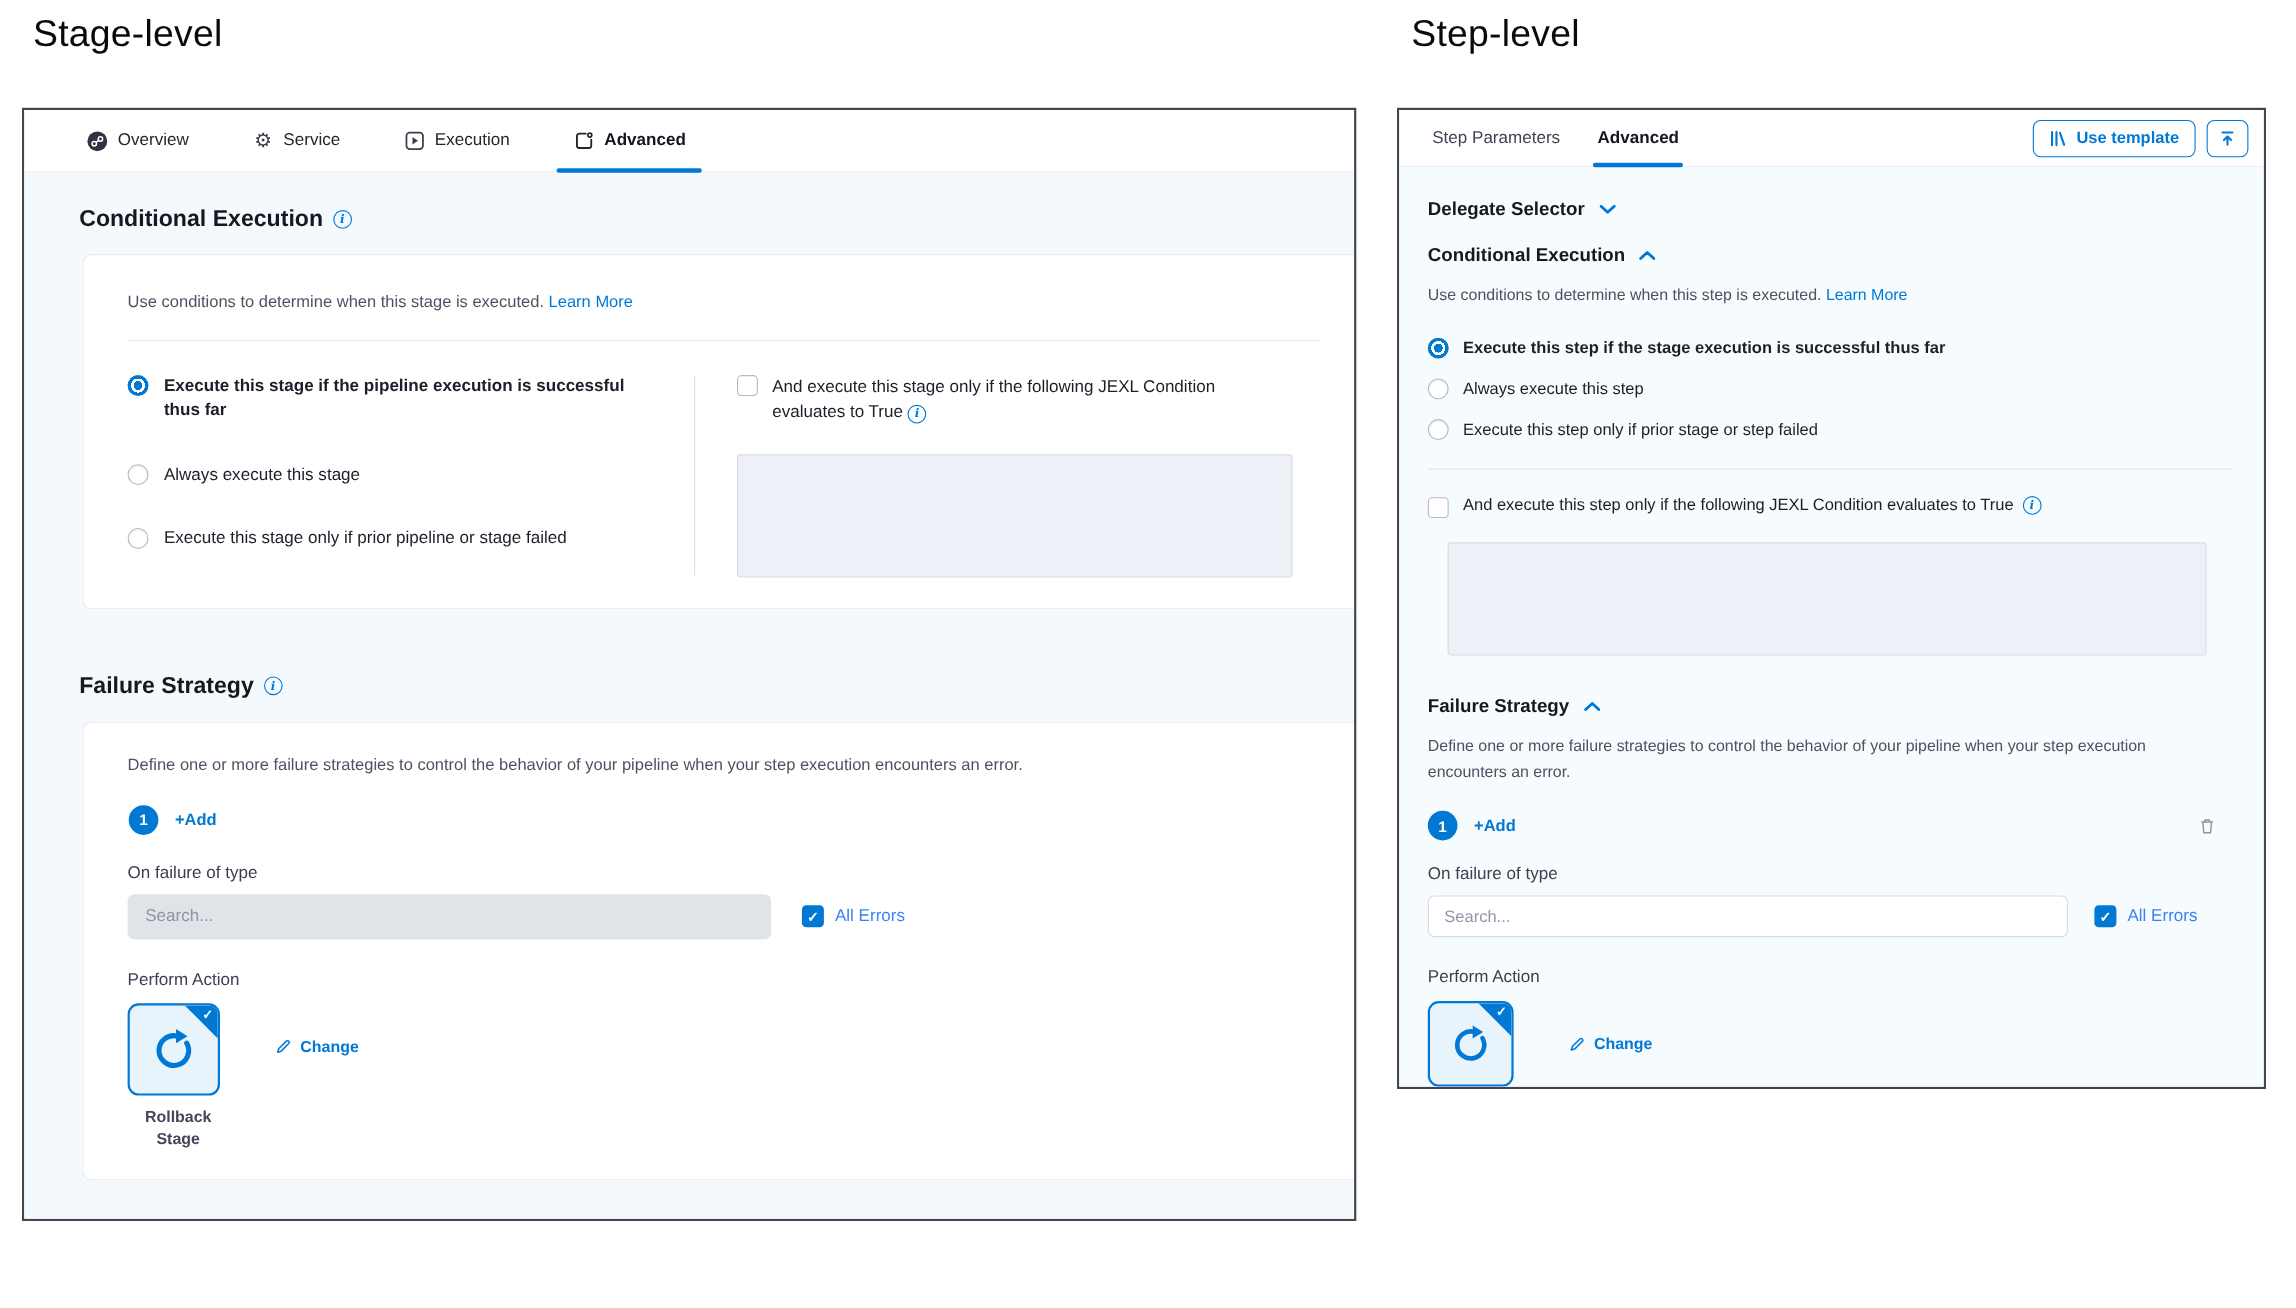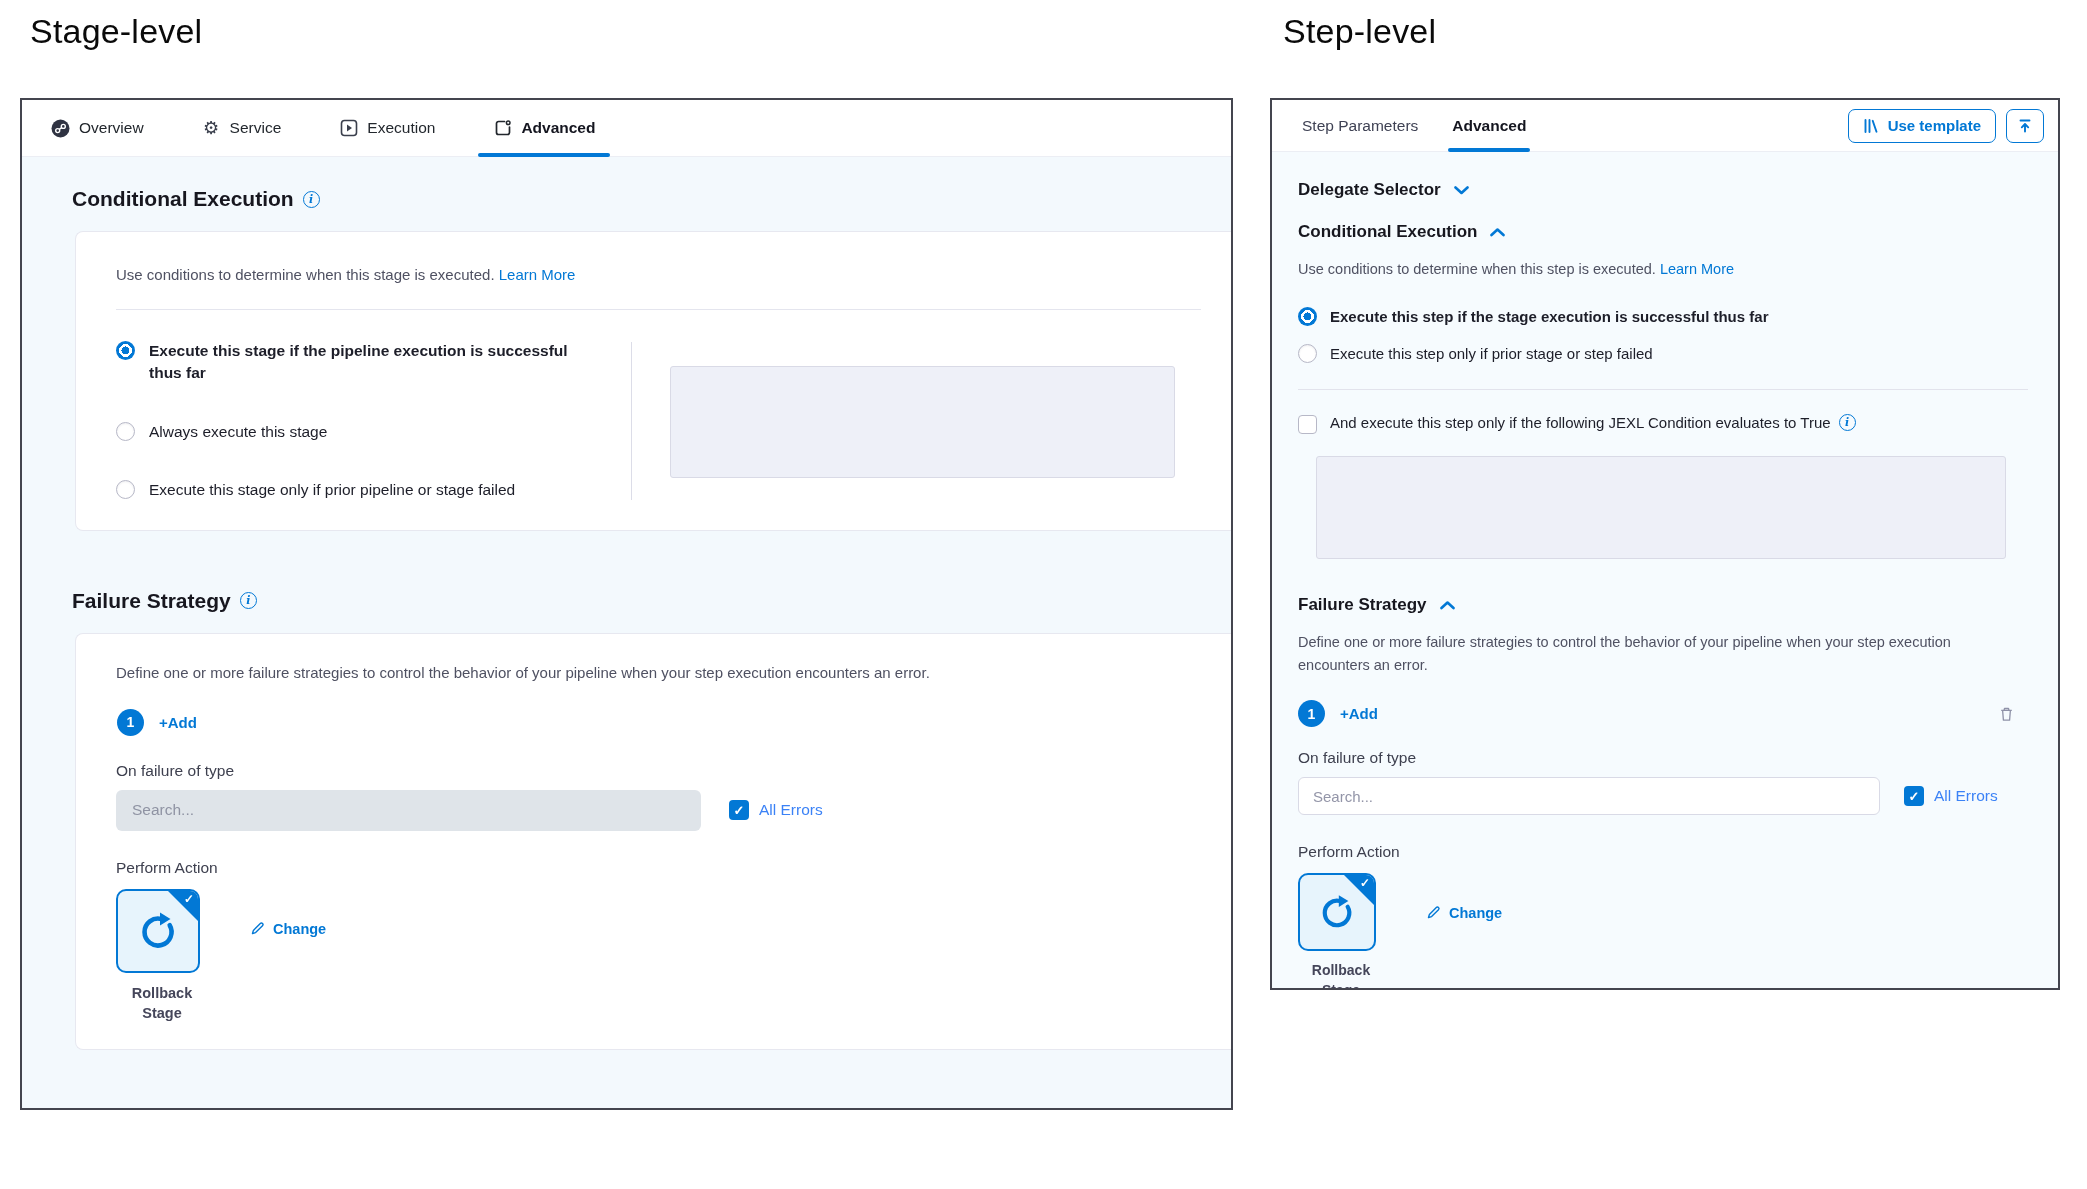--- a/index.html
+++ b/index.html
@@ -12,21 +12,21 @@
   .page-title.rt { left:1283px; }
 
   
   .panel-left { position:absolute; left:20px; top:98px; width:1213px; height:1012px;
     background:#ffffff; border:2px solid #44454f; overflow:hidden; }
   .panel-right { position:absolute; left:1270px; top:98px; width:790px; height:892px;
     background:#f6fbfe; border:2px solid #44454f; overflow:hidden; display:flex; flex-direction:column; }
 
   
   .l-tabbar { height:57px; background:#fff; display:flex; align-items:center;
-    border-bottom:1px solid #eceef4; position:relative; }
+    padding-left:28px; border-bottom:1px solid #eceef4; position:relative; }
   .l-tab { display:flex; align-items:center; gap:9px; height:100%; padding:0 29px;
     font-size:15.5px; color:#22272d; position:relative; cursor:pointer; white-space:nowrap; }
   .l-tab.active { font-weight:700; color:#14151f; }
   .l-tab.active::after { content:""; position:absolute; left:14px; right:14px; bottom:-1px;
     height:4px; background:#0278d5; border-radius:2px; }
   .ticon { display:inline-flex; align-items:center; justify-content:center; width:19px; height:19px; color:#3a3f4c; }
   .glyph { font-size:17px; line-height:1; color:#3a3f4c; }
   .g-gear::after { content:"⚙"; font-size:18px; }
   .g-infra::after { content:"◎"; font-size:17px; }
 
@@ -198,20 +198,24 @@
               <span class="radio off"></span>
               <span class="rlabel">Always execute this stage</span>
             </div>
             <div class="radio-row">
               <span class="radio off"></span>
               <span class="rlabel">Execute this stage only if prior pipeline or stage failed</span>
             </div>
           </div>
           <div class="v-div"></div>
           <div class="col-jexl">
+            <div class="chk-row">
+              <span class="cbx-off"></span>
+              <span class="chk-label"><span>And execute this stage only if the following JEXL Condition evaluates to True</span> <span class="info"></span></span>
+            </div>
             <div class="jexl-box"></div>
           </div>
         </div>
       </div>
 
       <div class="sec-head fs">
         <span>Failure Strategy</span>
         <span class="info"></span>
       </div>
 
@@ -295,20 +299,24 @@
         <a class="link">Learn More</a>
       </div>
 
       <div class="r-radios">
         <div class="r-radio-row">
           <span class="radio on"></span>
           <span class="r-rlabel sel">Execute this step if the stage execution is successful thus far</span>
         </div>
         <div class="r-radio-row">
           <span class="radio off"></span>
+          <span class="r-rlabel">Always execute this step</span>
+        </div>
+        <div class="r-radio-row">
+          <span class="radio off"></span>
           <span class="r-rlabel">Execute this step only if prior stage or step failed</span>
         </div>
       </div>
 
       <div class="r-divider"></div>
 
       <div class="chk-row">
         <span class="cbx-off"></span>
         <span class="r-chk-label">
             <span>And execute this step only if the following JEXL Condition evaluates to True</span>

